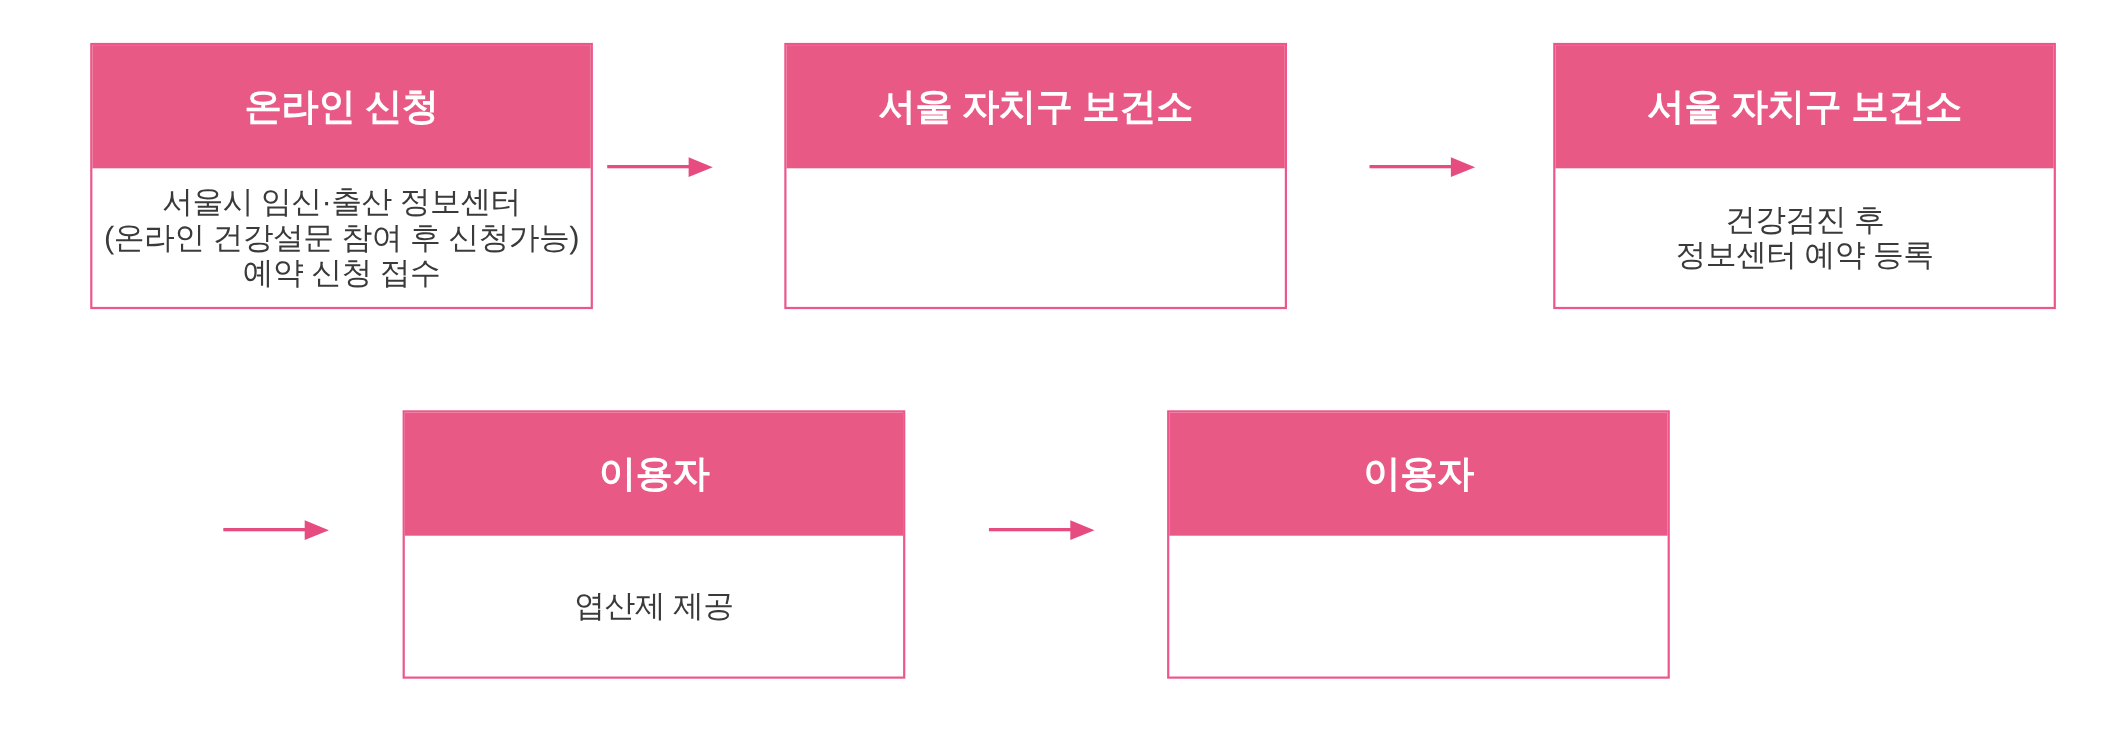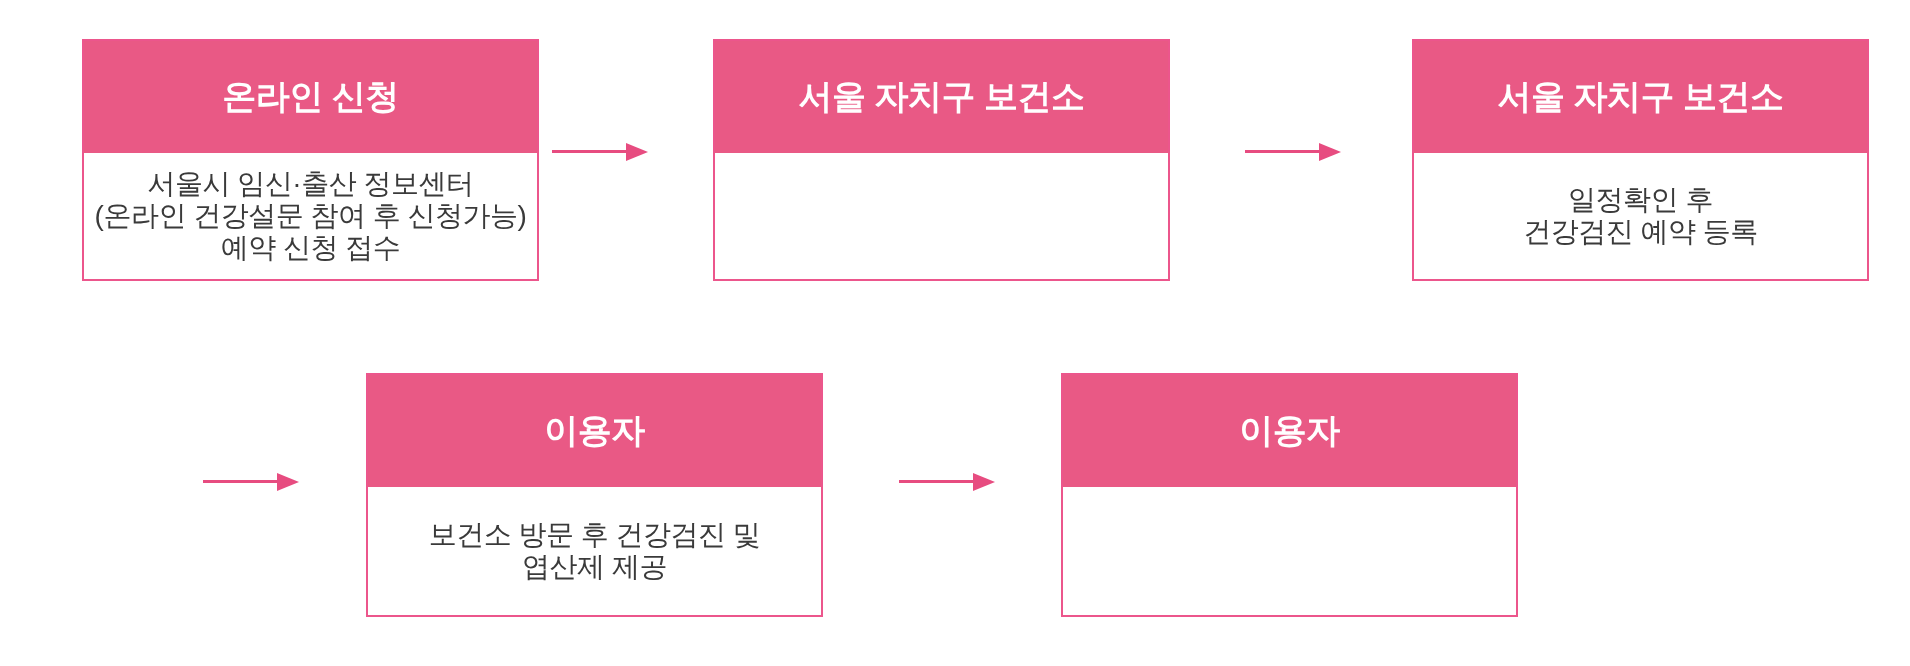--- a/index.html
+++ b/index.html
@@ -121,36 +121,35 @@
   <div class="arrow arr-2">
     <div class="arrow-shaft"></div>
     <div class="arrow-head"></div>
   </div>
 
   <div class="step pos-3">
     <div class="step-header">
       <span class="step-title">서울 자치구 보건소</span>
     </div>
     <div class="step-body">
-      <div class="line">일정확인 후</div>
-      <div class="line">건강검진 예약 등록</div>
+      <div class="line">건강검진 후</div>
+      <div class="line">정보센터 예약 등록</div>
     </div>
   </div>
 
   <div class="arrow arr-3">
     <div class="arrow-shaft"></div>
     <div class="arrow-head"></div>
   </div>
 
   <div class="step pos-4">
     <div class="step-header">
       <span class="step-title">이용자</span>
     </div>
     <div class="step-body">
-      <div class="line">보건소 방문 후 건강검진 및</div>
       <div class="line">엽산제 제공</div>
     </div>
   </div>
 
   <div class="arrow arr-4">
     <div class="arrow-shaft"></div>
     <div class="arrow-head"></div>
   </div>
 
   <div class="step pos-5">

